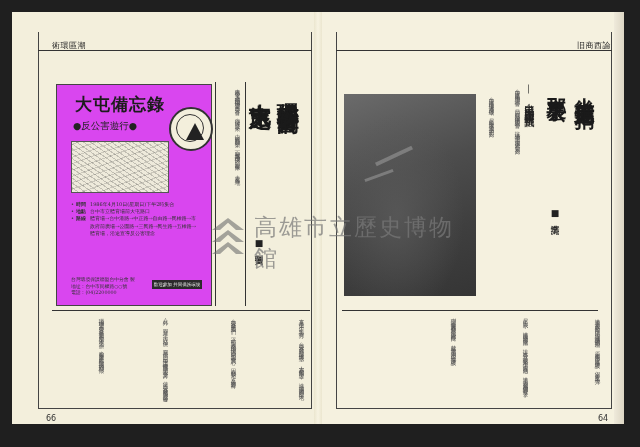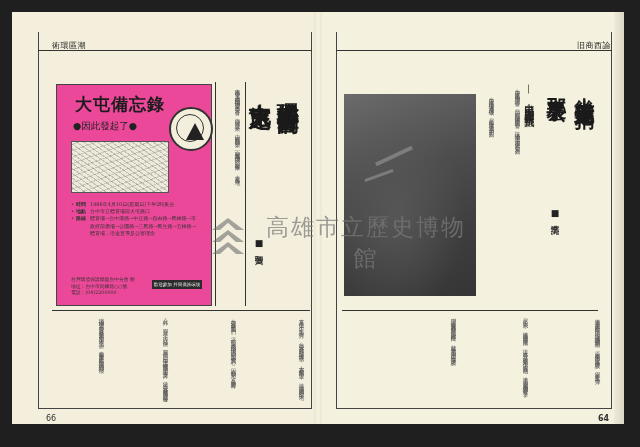--- a/index.html
+++ b/index.html
@@ -9,21 +9,21 @@
   .page-right { position:absolute; left:306px; top:0; width:306px; height:412px; background:#f5f1df; }
   .gutter { position:absolute; left:302px; top:0; width:8px; height:412px; background:linear-gradient(90deg,#ebe6cf,#f7f3e2,#ebe6cf); }
   .right-edge { position:absolute; right:0; top:0; width:10px; height:412px; background:linear-gradient(90deg,#efeadb,#dcd6c4); }
   .frame { position:absolute; border:1px solid #444; }
   .frame-left { left:26px; top:20px; width:272px; height:376px; border-top:none; }
   .frame-right { left:324px; top:20px; width:274px; height:376px; border-top:none; }
   .header-rule { position:absolute; height:0; border-top:1px solid #333; }
   .section-label { position:absolute; font-size:8px; color:#222; font-family:"DejaVu Sans", sans-serif; letter-spacing:0.5px; }
   .page-num { position:absolute; font-size:8px; color:#333; font-family:"DejaVu Sans", sans-serif; }
   .vcol { position:absolute; writing-mode:vertical-rl; font-size:5.5px; line-height:8px; color:#555; letter-spacing:1.5px; overflow:hidden; }
-  .ad-box { position:absolute; left:44px; top:72px; width:154px; height:220px; border:1px solid #444; background:#ec4899; }
+  .ad-box { position:absolute; left:44px; top:72px; width:154px; height:220px; border:1px solid #444; background:#d946ef; }
   .ad-title { position:absolute; left:18px; top:8px; font-family:"DejaVu Sans", sans-serif; font-weight:bold; font-size:17px; color:#1c1c1c; letter-spacing:1px; }
   .ad-subtitle { position:absolute; left:16px; top:35px; font-size:9.5px; color:#222; }
   .ad-logo { position:absolute; left:112px; top:22px; width:40px; height:40px; border-radius:50%; border:2px solid #333; background:#f3efdc; }
   .ad-logo-inner { position:absolute; left:5px; top:5px; width:26px; height:26px; border-radius:50%; border:1px solid #333; }
   .ad-logo-tri { position:absolute; left:9px; top:8px; width:0; height:0; border-left:9px solid transparent; border-right:9px solid transparent; border-bottom:17px solid #222; }
   .ad-map { position:absolute; left:14px; top:56px; width:96px; height:50px; border:1px solid #555;
     background:
       repeating-linear-gradient(35deg, transparent 0 3px, rgba(60,60,60,0.25) 3px 4px),
       repeating-linear-gradient(-20deg, transparent 0 5px, rgba(60,60,60,0.2) 5px 6px),
       #eeeadb; }
@@ -40,42 +40,42 @@
   .author { position:absolute; writing-mode:vertical-rl; font-size:9px; color:#222; font-family:"DejaVu Sans", sans-serif; }
   .vline { position:absolute; width:0; border-left:1px solid #333; }
   .photo { position:absolute; left:332px; top:82px; width:132px; height:202px;
     background:
       radial-gradient(ellipse at 40% 60%, rgba(90,90,90,0.8), transparent 60%),
       linear-gradient(160deg,#6b6b6b 0%,#4d4d4d 40%,#3f3f3f 70%,#353535 100%); }
   .photo .highlight { position:absolute; background:rgba(200,200,200,0.35); }
   .right-title-1 { left:560px; top:70px; font-size:20px; letter-spacing:2px; }
   .right-title-2 { left:532px; top:70px; font-size:20px; letter-spacing:2px; }
   .subtitle-vert { position:absolute; writing-mode:vertical-rl; font-size:10px; color:#222; left:510px; top:72px; letter-spacing:1px; }
-  .watermark { position:absolute; left:196px; top:200px; width:270px; height:50px; pointer-events:none;text-align:center; }
+  .watermark { position:absolute; left:196px; top:200px; width:270px; height:50px; pointer-events:none; }
   .wm-logo { position:absolute; left:0; top:4px; width:40px; height:40px; }
   .wm-logo .chev { position:absolute; left:4px; width:32px; height:12px; background:rgba(110,110,110,0.6); clip-path:polygon(50% 0,100% 100%,75% 100%,50% 40%,25% 100%,0 100%); }
   .wm-text { position:absolute; left:46px; top:0; font-family:"DejaVu Sans", sans-serif; font-size:23px; color:rgba(120,120,120,0.72); letter-spacing:2px; }
   .wm-sub { position:absolute; left:46px; top:30px; font-family:"DejaVu Sans", sans-serif; font-size:10px; color:rgba(120,120,120,0.72); letter-spacing:0.8px; }
 </style>
 </head>
 <body>
 
 <div class="spread">
   <div class="page-left"></div>
   <div class="page-right"></div>
   <div class="gutter"></div>
   <div class="right-edge"></div>
 
   <div class="frame frame-left"></div>
   <div class="header-rule" style="left:26px; top:38px; width:274px;"></div>
   <div class="section-label" style="left:28px; top:28px;padding-left:12px;">術環區潮</div>
 
   <div class="ad-box">
     <div class="ad-title">大屯備忘錄</div>
-    <div class="ad-subtitle">●因此發起了●</div>
+    <div class="ad-subtitle">●反公害遊行●</div>
     <div class="ad-logo">
       <div class="ad-logo-inner">
         <div class="ad-logo-tri"></div>
       </div>
     </div>
     <div class="ad-map"></div>
     <div class="ad-info">
       <div class="row">
         <span class="bullet">•</span>
         <span class="key">時間</span>
@@ -128,21 +128,21 @@
   <div class="vcol" style="left:486px; top:72px; width:24px; height:220px;">台中港區民主聯誼會，日前在梧棲舉辦說明會，抗議港工捐十幾億元不知去向…</div>
   <div class="subtitle-vert">—台中港區民主聯誼會辦說明會抗議</div>
   <div class="title-block right-title-1">十幾億元港工捐</div>
   <div class="title-block right-title-2">那裏去了？</div>
   <div class="author" style="left:536px; top:196px;">■李清亮</div>
 
   <div class="header-rule" style="left:330px; top:298px; width:256px;"></div>
   <div class="vcol" style="left:520px; top:302px; width:70px; height:88px;">港工捐是政府向進出口貨物課徵的捐稅，原本應用於港區建設，但多年來地方…</div>
   <div class="vcol" style="left:448px; top:302px; width:70px; height:88px;">居民表示，港區周邊的道路、排水等公共設施至今仍十分簡陋，港工捐究竟用到哪裡去了…</div>
   <div class="vcol" style="left:380px; top:302px; width:66px; height:88px;">聯誼會要求有關單位公開帳目，並將港工捐用於地方建設。</div>
-  <div class="page-num" style="left:586px; top:402px;font-weight:bold;">64</div>
+  <div class="page-num" style="left:586px; top:402px;">64</div>
 
   <div class="watermark">
     <div class="wm-logo">
       <div class="chev" style="top:2px;"></div>
       <div class="chev" style="top:14px;"></div>
       <div class="chev" style="top:26px;"></div>
     </div>
     <div class="wm-text">高雄市立歷史博物館</div>
   </div>
 </div>

